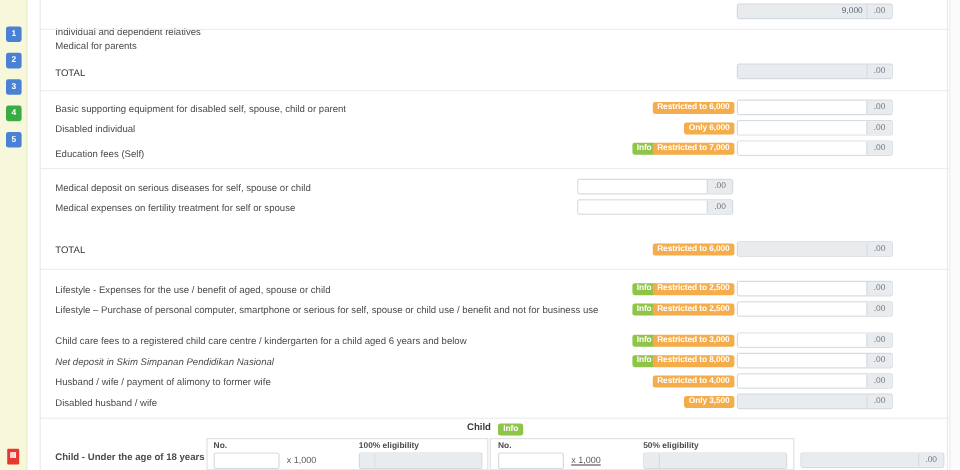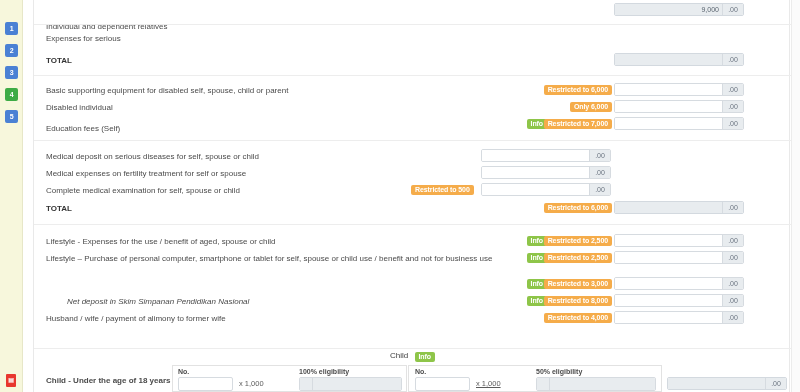--- a/index.html
+++ b/index.html
@@ -69,22 +69,22 @@
   .sep {
     position: absolute; left: 0; width: 757px;
     height: 1px; background: #ededed;
   }
 
   .lbl {
     position: absolute; left: 12px;
     font-size: 8px; color: #4b4b4b;
     line-height: 21px; white-space: nowrap;
   }
-  .lbl.bold { font-weight: bold; color: #333; }
-  .lbl.ital { font-style: italic; margin-left: 21px; }
+  .lbl.bold { font-weight: normal; color: #333; }
+  .lbl.ital { font-style: italic; }
 
   
   .badge {
     position: absolute;
     height: 10px; line-height: 10px;
     padding: 0 4px;
     border-radius: 2px;
     font-size: 7px; font-weight: bold;
     color: #fff; white-space: nowrap;
     letter-spacing: -0.1px;
@@ -138,21 +138,21 @@
     font-size: 6px; color: #9aa1a8;
   }
 
   
   .childbar {
     position: absolute; left: 0; top: 348px;
     width: 757px; height: 16px;
     text-align: center;
   }
   .childbar .ctitle {
-    font-size: 8px; font-weight: normal; color: #3d3d3d;
+    font-size: 8px; font-weight: bold; color: #3d3d3d;
     line-height: 16px;
   }
   .childbox {
     position: absolute;
     border: 1px solid #e2e2e2;
     background: #fff;
   }
   .sublbl {
     position: absolute;
     font-size: 7px; font-weight: bold; color: #4b4b4b;
@@ -207,21 +207,21 @@
     <div class="row" style="top:0px">
       <div class="lbl" style="top:16px">Individual and dependent relatives</div>
       <div class="money readonly" style="left:580px; top:3px; width:130px;">
         <div class="fld">9,000</div>
         <div class="cents">.00</div>
       </div>
     </div>
     <div class="sep" style="top:24px"></div>
 
     <div class="row" style="top:28px">
-      <div class="lbl" style="top:0px">Expenses for serious</div>
+      <div class="lbl" style="top:0px">Medical for parents</div>
     </div>
 
     <div class="row" style="top:50px">
       <div class="lbl bold" style="top:0px">TOTAL</div>
       <div class="money readonly" style="left:580px; top:3px; width:130px;">
         <div class="fld"></div>
         <div class="cents">.00</div>
       </div>
     </div>
     <div class="sep" style="top:75px"></div>
@@ -264,28 +264,20 @@
     </div>
 
     <div class="row" style="top:163px">
       <div class="lbl" style="top:0px">Medical expenses on fertility treatment for self or spouse</div>
       <div class="money" style="left:447px; top:3px; width:130px;">
         <div class="fld"></div>
         <div class="cents">.00</div>
       </div>
     </div>
 
-    <div class="row" style="top:180px">
-      <div class="lbl" style="top:0px">Complete medical examination for self, spouse or child</div>
-      <div class="badge amber" style="left:377px; top:5px;">Restricted to 500</div>
-      <div class="money" style="left:447px; top:3px; width:130px;">
-        <div class="fld"></div>
-        <div class="cents">.00</div>
-      </div>
-    </div>
 
     <div class="row" style="top:198px">
       <div class="lbl bold" style="top:0px">TOTAL</div>
       <div class="badge amber" style="right:179px; top:5px;">Restricted to 6,000</div>
       <div class="money readonly" style="left:580px; top:3px; width:130px;">
         <div class="fld"></div>
         <div class="cents">.00</div>
       </div>
     </div>
     <div class="sep" style="top:224px"></div>
@@ -294,30 +286,31 @@
       <div class="lbl" style="top:0px">Lifestyle - Expenses for the use / benefit of aged, spouse or child</div>
       <div class="badge green" style="right:244px; top:5px;">Info</div>
       <div class="badge amber" style="right:179px; top:5px;">Restricted to 2,500</div>
       <div class="money" style="left:580px; top:3px; width:130px;">
         <div class="fld"></div>
         <div class="cents">.00</div>
       </div>
     </div>
 
     <div class="row" style="top:248px">
-      <div class="lbl" style="top:0px">Lifestyle – Purchase of personal computer, smartphone or tablet for self, spouse or child use / benefit and not for business use</div>
+      <div class="lbl" style="top:0px">Lifestyle – Purchase of personal computer, smartphone or serious for self, spouse or child use / benefit and not for business use</div>
       <div class="badge green" style="right:244px; top:5px;">Info</div>
       <div class="badge amber" style="right:179px; top:5px;">Restricted to 2,500</div>
       <div class="money" style="left:580px; top:3px; width:130px;">
         <div class="fld"></div>
         <div class="cents">.00</div>
       </div>
     </div>
 
     <div class="row" style="top:274px">
+      <div class="lbl" style="top:0px">Child care fees to a registered child care centre / kindergarten for a child aged 6 years and below</div>
       <div class="badge green" style="right:244px; top:5px;">Info</div>
       <div class="badge amber" style="right:179px; top:5px;">Restricted to 3,000</div>
       <div class="money" style="left:580px; top:3px; width:130px;">
         <div class="fld"></div>
         <div class="cents">.00</div>
       </div>
     </div>
 
     <div class="row" style="top:291px">
       <div class="lbl ital" style="top:0px">Net deposit in Skim Simpanan Pendidikan Nasional</div>
@@ -331,20 +324,28 @@
 
     <div class="row" style="top:308px">
       <div class="lbl" style="top:0px">Husband / wife / payment of alimony to former wife</div>
       <div class="badge amber" style="right:179px; top:5px;">Restricted to 4,000</div>
       <div class="money" style="left:580px; top:3px; width:130px;">
         <div class="fld"></div>
         <div class="cents">.00</div>
       </div>
     </div>
 
+    <div class="row" style="top:325px">
+      <div class="lbl" style="top:0px">Disabled husband / wife</div>
+      <div class="badge amber" style="right:179px; top:5px;">Only 3,500</div>
+      <div class="money readonly" style="left:580px; top:3px; width:130px;">
+        <div class="fld"></div>
+        <div class="cents">.00</div>
+      </div>
+    </div>
     <div class="sep" style="top:348px"></div>
 
     <div class="childbar">
       <span class="ctitle">Child</span>
       <span class="badge green" style="position:relative; display:inline-block; top:1px; margin-left:4px;">Info</span>
     </div>
 
     <div class="lbl" style="top:370px; left:12px;font-weight:bold;">Child - Under the age of 18 years</div>
 
     <div class="childbox" style="left:138px; top:365px; width:235px; height:27px;"></div>

